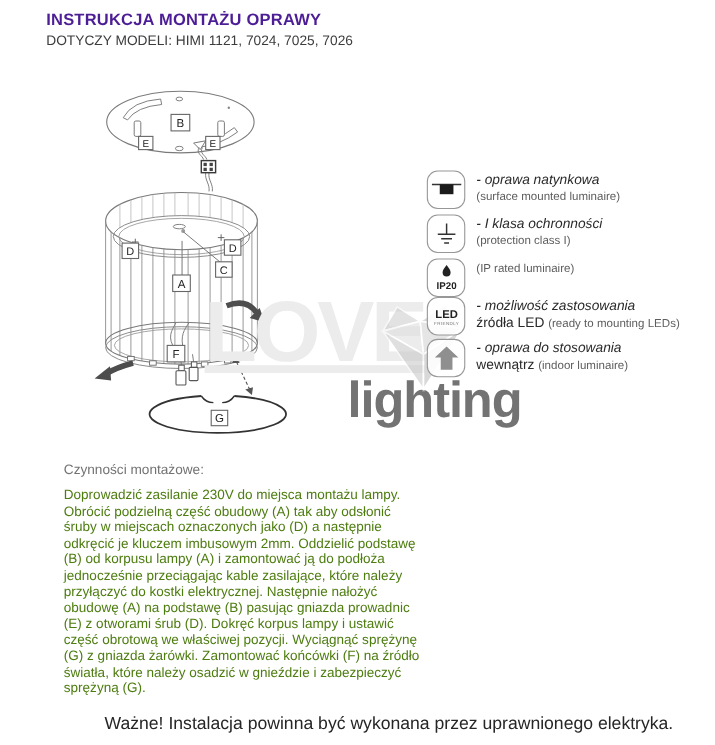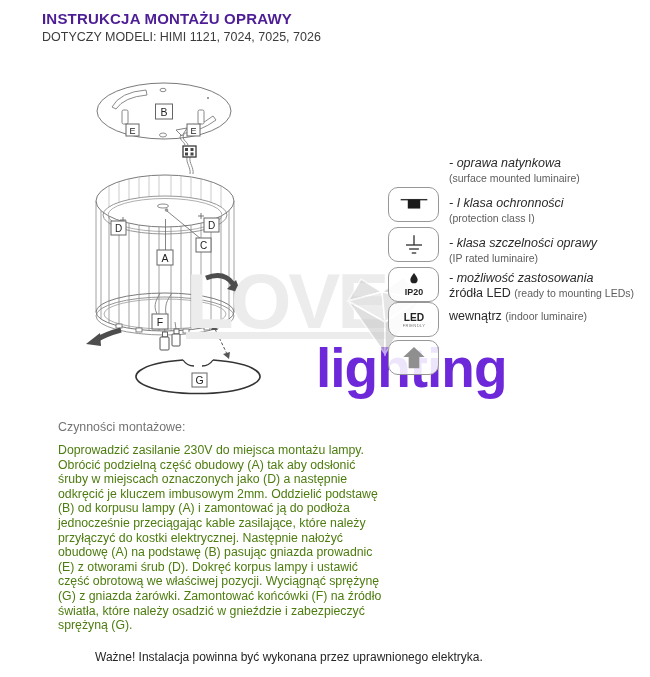--- a/index.html
+++ b/index.html
@@ -13,40 +13,40 @@
   .diagram{position:absolute;left:0;top:78px;z-index:1;}
   .diagram text{font-family:"Liberation Sans",sans-serif;fill:#222;}
   .lbl-box{fill:#fff;stroke:#666;stroke-width:1;}
   .thin{stroke:#7e7e7e;stroke-width:.9;fill:none;}
   .rib{stroke:#8b8b8b;stroke-width:.8;}
   .ribback{stroke:#b5b5b5;stroke-width:.7;}
   
   .watermark{position:absolute;left:0;top:0;z-index:2;pointer-events:none;}
   .wm1{position:absolute;left:186px;top:256px;font-size:78px;font-weight:bold;
        color:#ececec;letter-spacing:-3px;text-decoration:underline;}
-  .wm2{position:absolute;left:316px;top:336px;font-size:55px;font-weight:bold;
-       color:#6d28d9;letter-spacing:-1px;}
+  .wm2{position:absolute;left:316px;top:336px;font-size:46px;font-weight:bold;
+       color:#737373;letter-spacing:-1px;}
   .heart{position:absolute;left:344px;top:272px;}
   
   .legend{position:absolute;left:388px;top:155px;width:262px;z-index:3;}
   .legend-item{position:absolute;left:0;display:flex;align-items:flex-start;}
-  .icon-box{flex:0 0 auto;width:51px;height:35px;border:1.6px solid #979797;
+  .icon-box{flex:0 0 auto;width:35px;height:35px;border:1.6px solid #979797;
             border-radius:10px;background:rgba(255,255,255,.88);display:flex;
-            align-items:center;justify-content:center;box-sizing:border-box;margin-top:32px;}
+            align-items:center;justify-content:center;box-sizing:border-box;}
   .legend-text{margin-left:10px;padding-top:1px;}
   .l1{font-size:12.5px;color:#2a2a2a;line-height:15px;font-style:italic;}
   .l2{font-size:12.5px;color:#2a2a2a;line-height:15px;}
   .l2 .small{font-size:10.5px;color:#5d5d5d;margin-top:48px;}
   .l2 .big:empty{display:none;}
   
   .instructions{position:absolute;left:58px;top:420px;width:336px;z-index:3;}
   .inst-heading{font-size:12.4px;color:#737373;}
   .inst-body{margin:9px 0 0 0;font-size:12.3px;line-height:14.6px;color:#4d7c0f;
              white-space:pre-line;}
-  .warning{position:absolute;left:95px;top:650px;font-size:12px;color:#262626;z-index:3;}
+  .warning{position:absolute;left:95px;top:650px;font-size:16px;color:#262626;z-index:3;}
 </style>
 </head>
 <body>
 
 <div class="page">
 
   <div class="title">INSTRUKCJA MONTAŻU OPRAWY</div>
   <div class="subtitle">DOTYCZY MODELI: HIMI 1121, 7024, 7025, 7026</div>
 
   <svg class="diagram" width="400" height="345" viewBox="0 0 400 345">
@@ -251,21 +251,20 @@
     </div>
 
     <div class="legend-item" style="top:80px">
       <span class="icon-box">
         <svg width="32" height="32" viewBox="0 0 36 36">
           <path d="M18 4.5c-2.4 3.2-4.1 5.5-4.1 7.5a4.1 4.1 0 0 0 8.2 0c0-2-1.7-4.3-4.1-7.5z" fill="#222"></path>
           <text x="18" y="29" font-size="10" font-weight="bold" text-anchor="middle" fill="#222">IP20</text>
         </svg>
       </span>
       <div class="legend-text">
-        <div class="l1">- klasa szczelności oprawy</div>
         <div class="l2">
           <span class="small">(IP rated luminaire)</span></div>
       </div>
     </div>
 
     <div class="legend-item" style="top:115px">
       <span class="icon-box">
         <svg width="32" height="32" viewBox="0 0 36 36">
           <text x="18" y="19" font-size="11.5" font-weight="bold" text-anchor="middle" fill="#222">LED</text>
           <text x="18" y="26" font-size="4.6" text-anchor="middle" fill="#777" letter-spacing=".4">FRIENDLY</text>
@@ -278,20 +277,21 @@
       </div>
     </div>
 
     <div class="legend-item" style="top:153px">
       <span class="icon-box">
         <svg width="32" height="32" viewBox="0 0 36 36">
           <polygon points="18,5.5 30,17 24,17 24,29.5 12,29.5 12,17 6,17" fill="#8f8f8f"></polygon>
         </svg>
       </span>
       <div class="legend-text">
+        <div class="l1">- oprawa do stosowania</div>
         <div class="l2"><span class="big">wewnątrz</span>
           <span class="small">(indoor luminaire)</span></div>
       </div>
     </div>
 
   </div>
 
   <section class="instructions">
     <div class="inst-heading">Czynności montażowe:</div>
     <p class="inst-body">Doprowadzić zasilanie 230V do miejsca montażu lampy.

